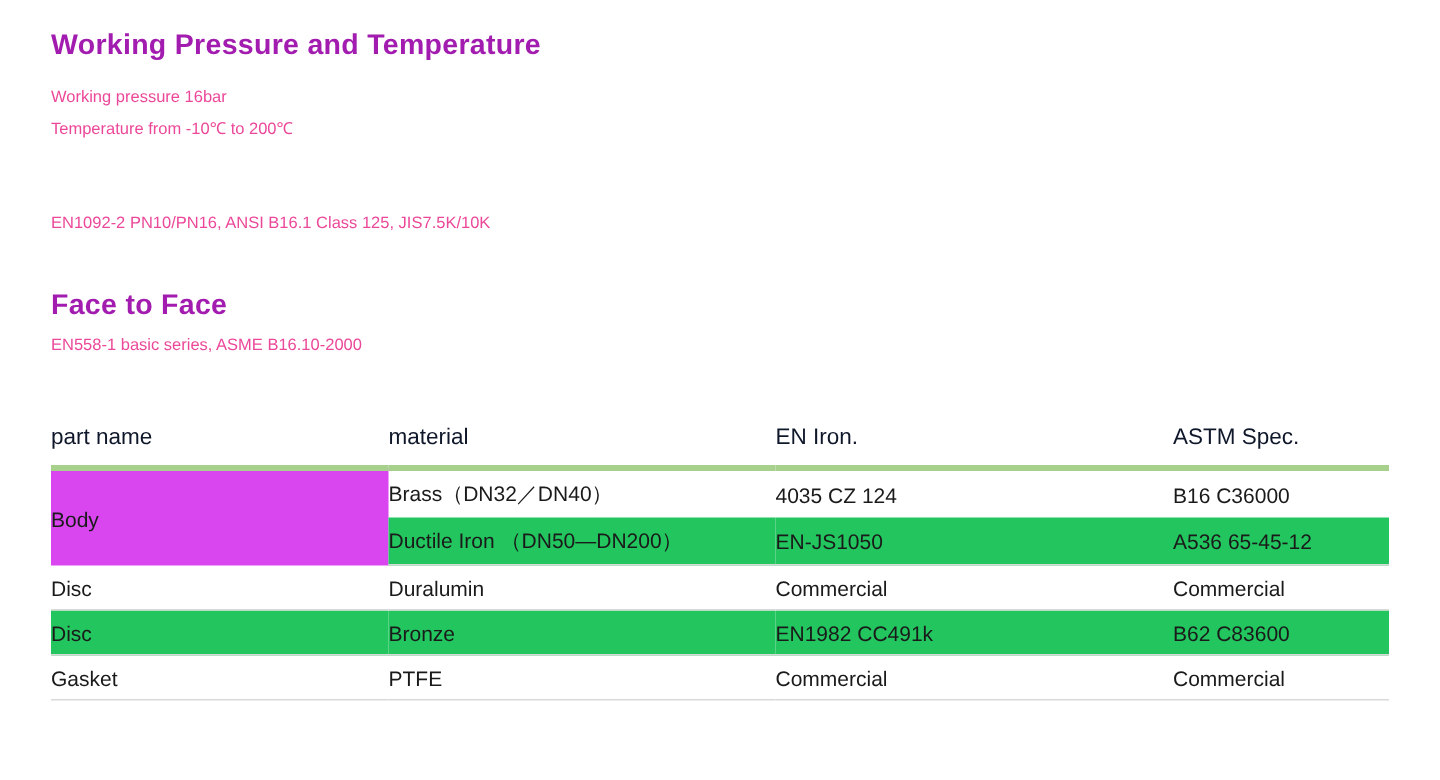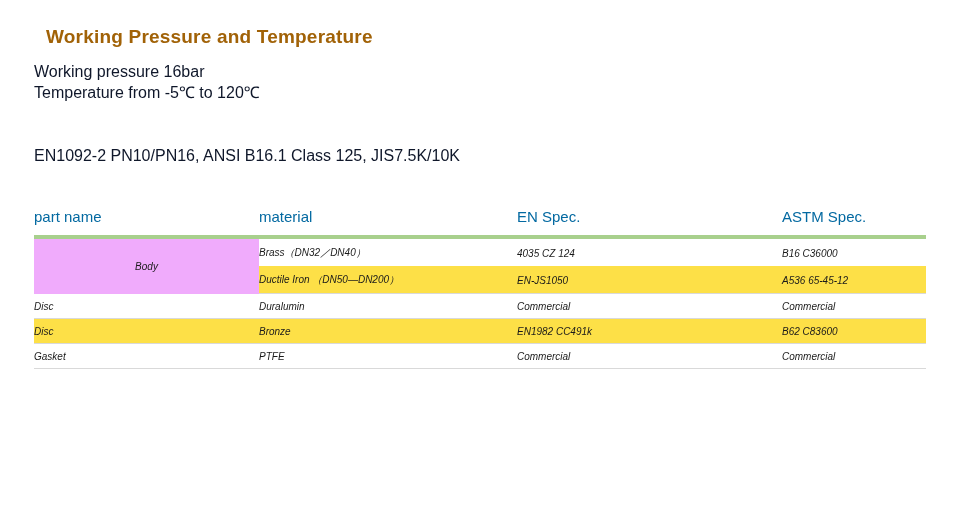--- a/index.html
+++ b/index.html
@@ -17,27 +17,27 @@
   .page {
     position: relative;
     width: 960px;
     height: 520px;
     box-sizing: border-box;
     padding: 14px 30px 0 34px;
   }
   .section-heading {
     font-size: 19px;
     font-weight: bold;
-    color: #a16207;
+    color: #a21caf;
     letter-spacing: 0.2px;
-    margin: 12px;
+    margin: 0;
   }
   .body-line {
-    font-size: 16px;
-    color: #0f172a;
+    font-size: 11px;
+    color: #ec4899;
     margin: 0;
     line-height: 21px;
   }
   .block-pressure { margin-top: 6px; }
   .block-pressure .lines { margin-top: 13px; }
 
   .block-flange { margin-top: 42px; }
   .block-flange .lines { margin-top: 5px; }
 
   .block-face { margin-top: 33px; }
@@ -52,90 +52,94 @@
     table-layout: fixed;
   }
   table.spec col.c1 { width: 225px; }
   table.spec col.c2 { width: 258px; }
   table.spec col.c3 { width: 265px; }
   table.spec col.c4 { width: 144px; }
 
   table.spec th {
     font-size: 15px;
     font-weight: normal;
-    color: #0369a1;
+    color: #0f172a;
     text-align: left;
     padding: 2px 0 10px 0;
   }
   th.h-part { padding-left: 26px; }
   th.h-material { padding-left: 28px; }
   th.h-en { padding-left: 2px; }
   th.h-astm { padding-left: 2px; margin-top: 48px; }
 
   table.spec thead tr {
     border-bottom: 4px solid #a8d08d;
   }
 
   table.spec td {
-    font-size: 10px;
+    font-size: 14px;
     color: #1a1a1a;
     padding: 7px 0 6px 0;
     vertical-align: middle;
     border-bottom: 1px solid #d9d9d9;
-    font-style: italic;
   }
   td.part { padding-left: 16px; }
   td.material { padding-left: 28px; }
   td.en { padding-left: 2px; }
   td.astm { padding-left: 2px; }
 
-  tr.shaded td { background: #fde047; }
+  tr.shaded td { background: #22c55e; }
   tr.no-bottom td { border-bottom: none; }
   td.rowspan-part {
     border-bottom: 1px solid #d9d9d9;
     vertical-align: middle;
     padding-left: 16px;
-    background: #f0abfc;
-    text-align: center;
+    background: #d946ef;
   }
 </style>
 </head>
 <body>
 
 <div class="page">
 
   <section class="block-pressure">
     <h2 class="section-heading">Working Pressure and Temperature</h2>
     <div class="lines">
       <p class="body-line">Working pressure 16bar</p>
-      <p class="body-line">Temperature from -5℃ to 120℃</p>
+      <p class="body-line">Temperature from -10℃ to 200℃</p>
     </div>
   </section>
 
   <section class="block-flange">
     <div class="lines">
       <p class="body-line">EN1092-2 PN10/PN16, ANSI B16.1 Class 125, JIS7.5K/10K</p>
     </div>
   </section>
 
+  <section class="block-face">
+    <h2 class="section-heading">Face to Face</h2>
+    <div class="lines">
+      <p class="body-line">EN558-1 basic series, ASME B16.10-2000</p>
+    </div>
+  </section>
 
   <section class="block-materials">
 
     <table class="spec">
       <colgroup>
         <col class="c1">
           <col class="c2">
           <col class="c3">
           <col class="c4">
       </colgroup>
       <thead>
         <tr>
           <th class="h-part">part name</th>
           <th class="h-material">material</th>
-          <th class="h-en">EN Spec.</th>
+          <th class="h-en">EN Iron.</th>
           <th class="h-astm">ASTM Spec.</th>
         </tr>
       </thead>
       <tbody>
         <tr class="no-bottom">
           <td class="rowspan-part" rowspan="2">Body</td>
           <td class="material">Brass（DN32／DN40）</td>
           <td class="en">4035 CZ 124</td>
           <td class="astm">B16 C36000</td>
         </tr>

